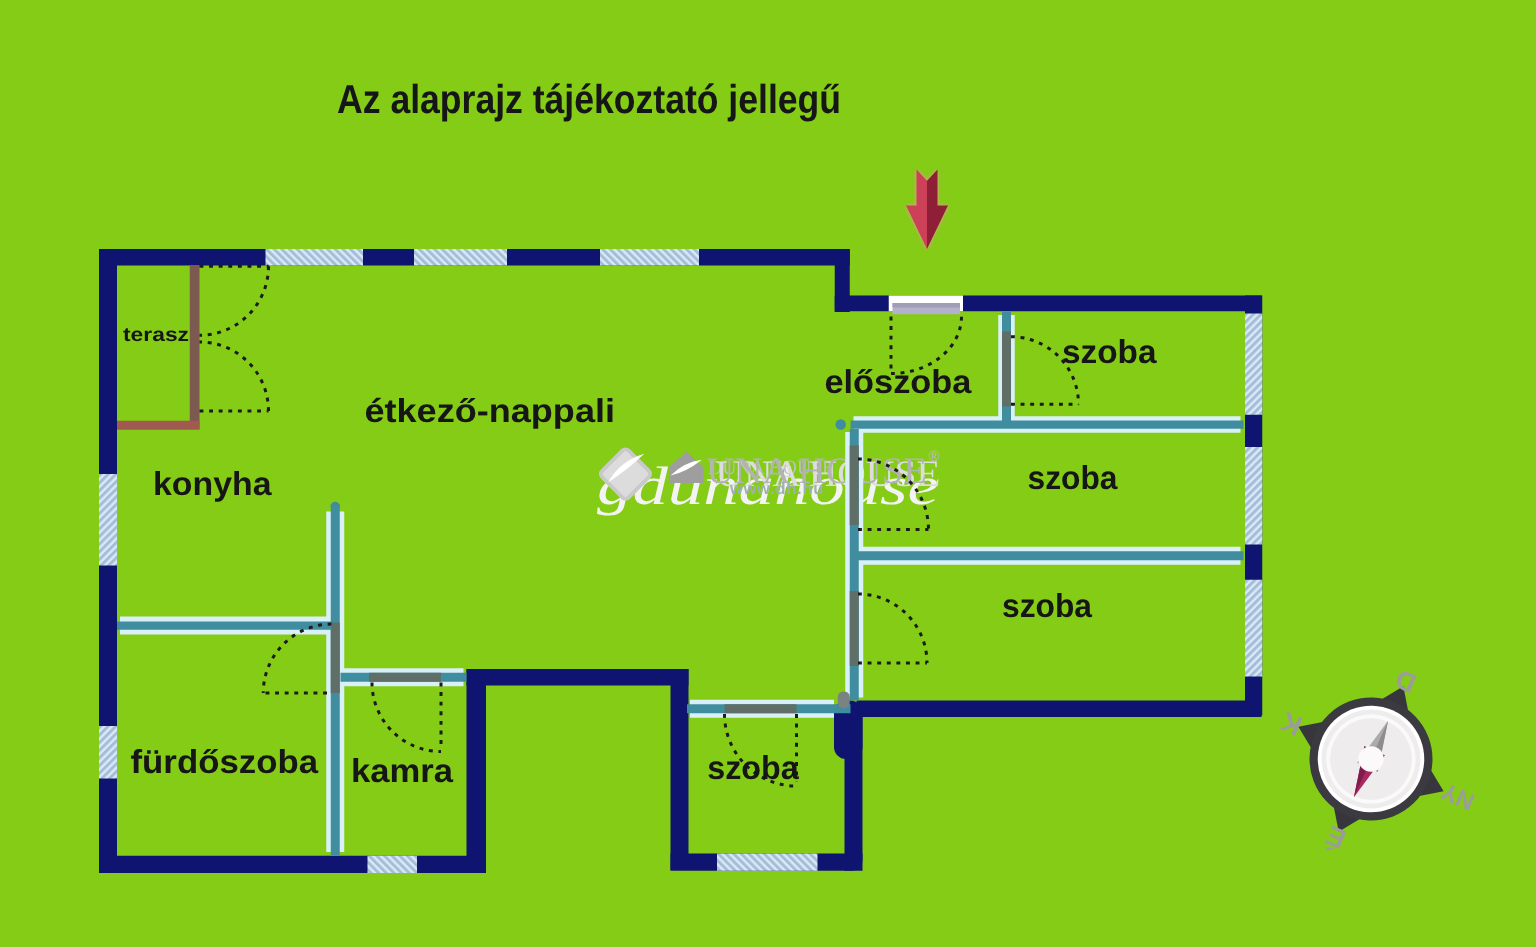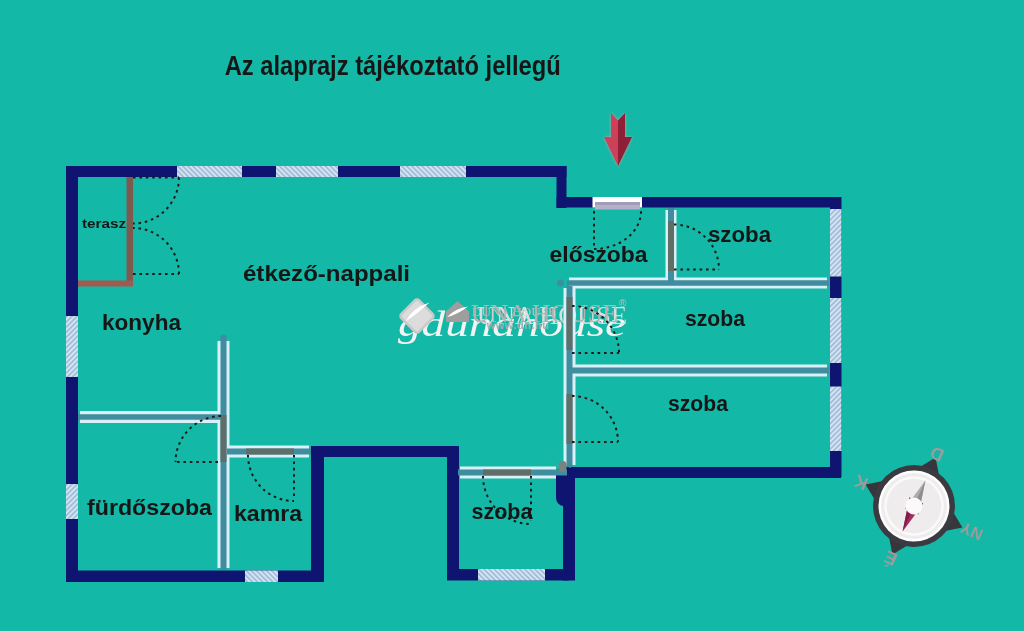--- a/index.html
+++ b/index.html
@@ -1,16 +1,16 @@
 <!DOCTYPE html>
 <html><head>
 <meta charset="utf-8">
 <style>
   html,body{margin:0;padding:0;background:#ffffff;}
-  .wrap{position:relative;transform:translateZ(0);width:1024px;height:631px;background:#14b8a6;overflow:hidden;
+  .wrap{position:relative;transform:translateZ(0);width:1024px;height:631px;background:#84cc16;overflow:hidden;
         font-family:"Liberation Sans", sans-serif;}
   svg{display:block;opacity:0.999;}
   text{font-family:"Liberation Sans", sans-serif;font-weight:bold;}
 </style>
 </head>
 <body>
 <div class="wrap">
 <svg width="1024" height="631" viewBox="0 0 1024 631">
 <defs>
   <pattern id="hat" width="3.6" height="6" patternUnits="userSpaceOnUse" patternTransform="rotate(-45)">

